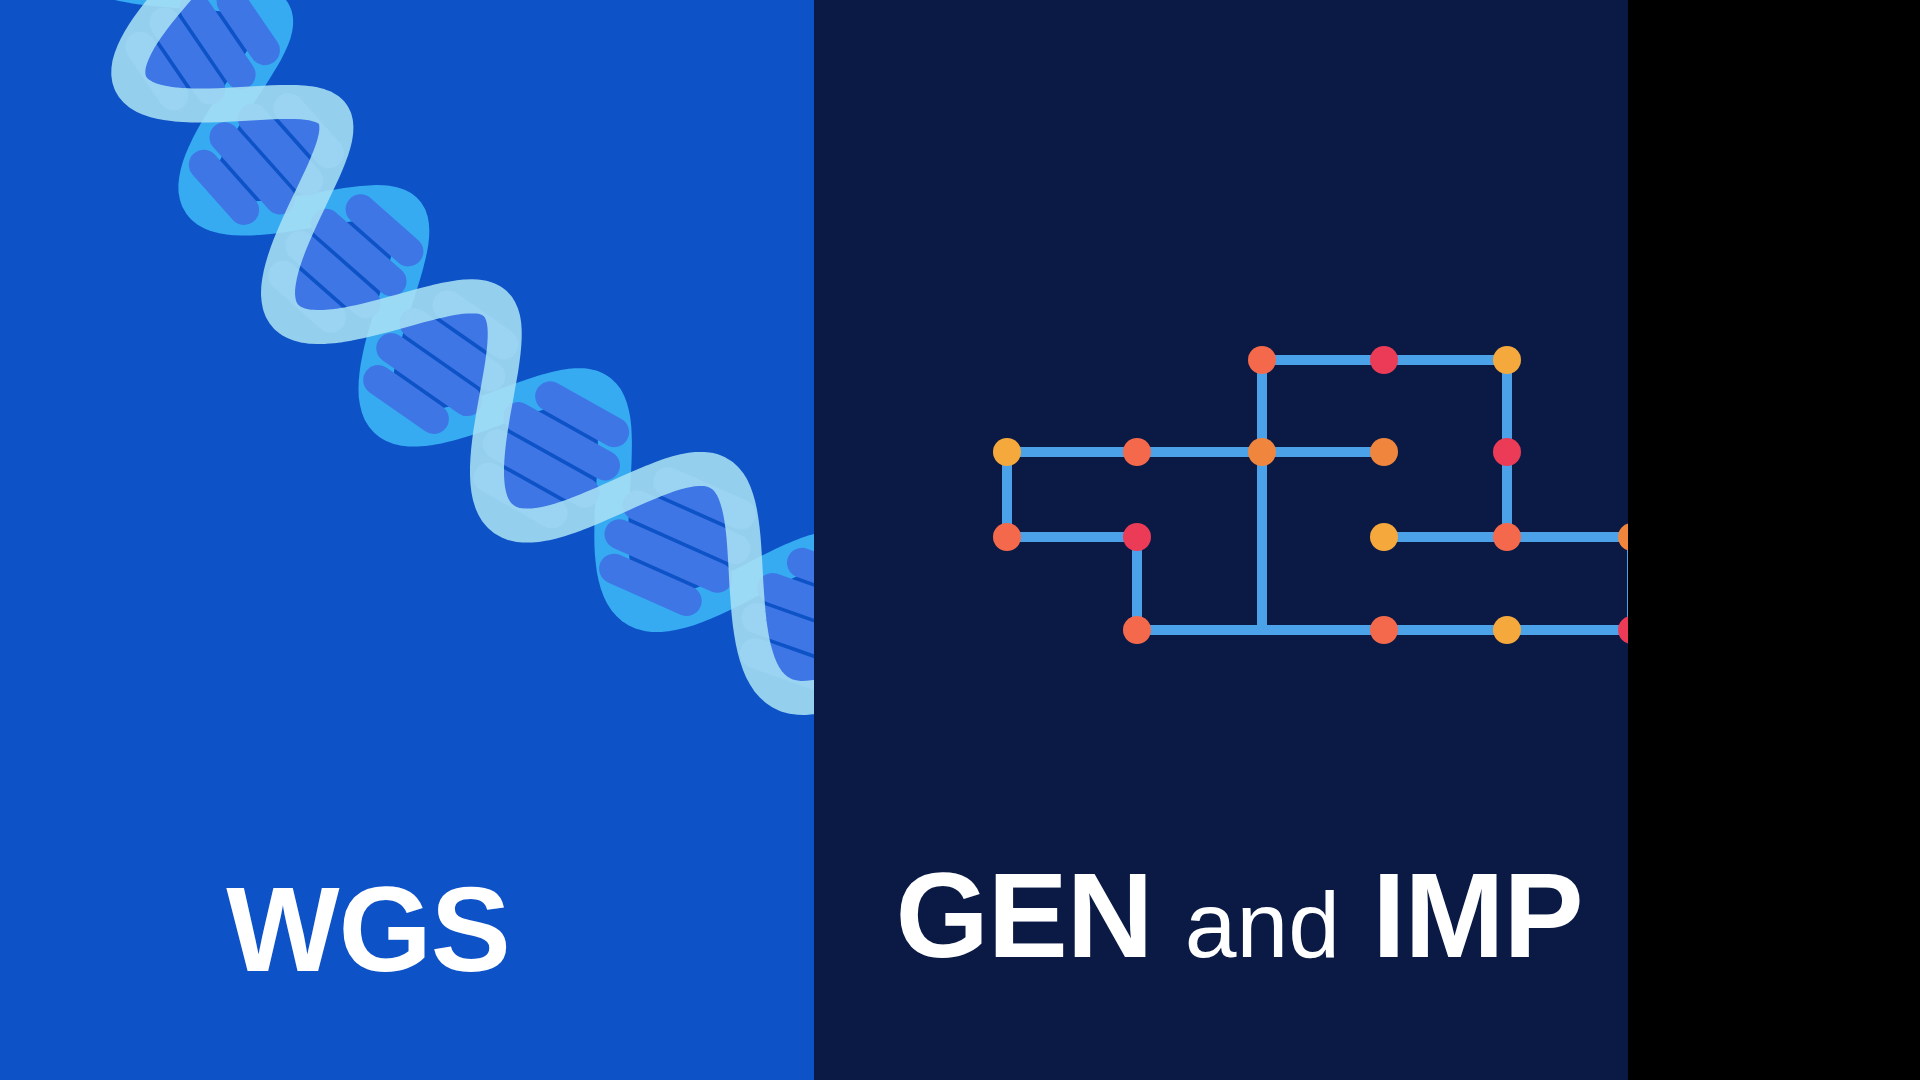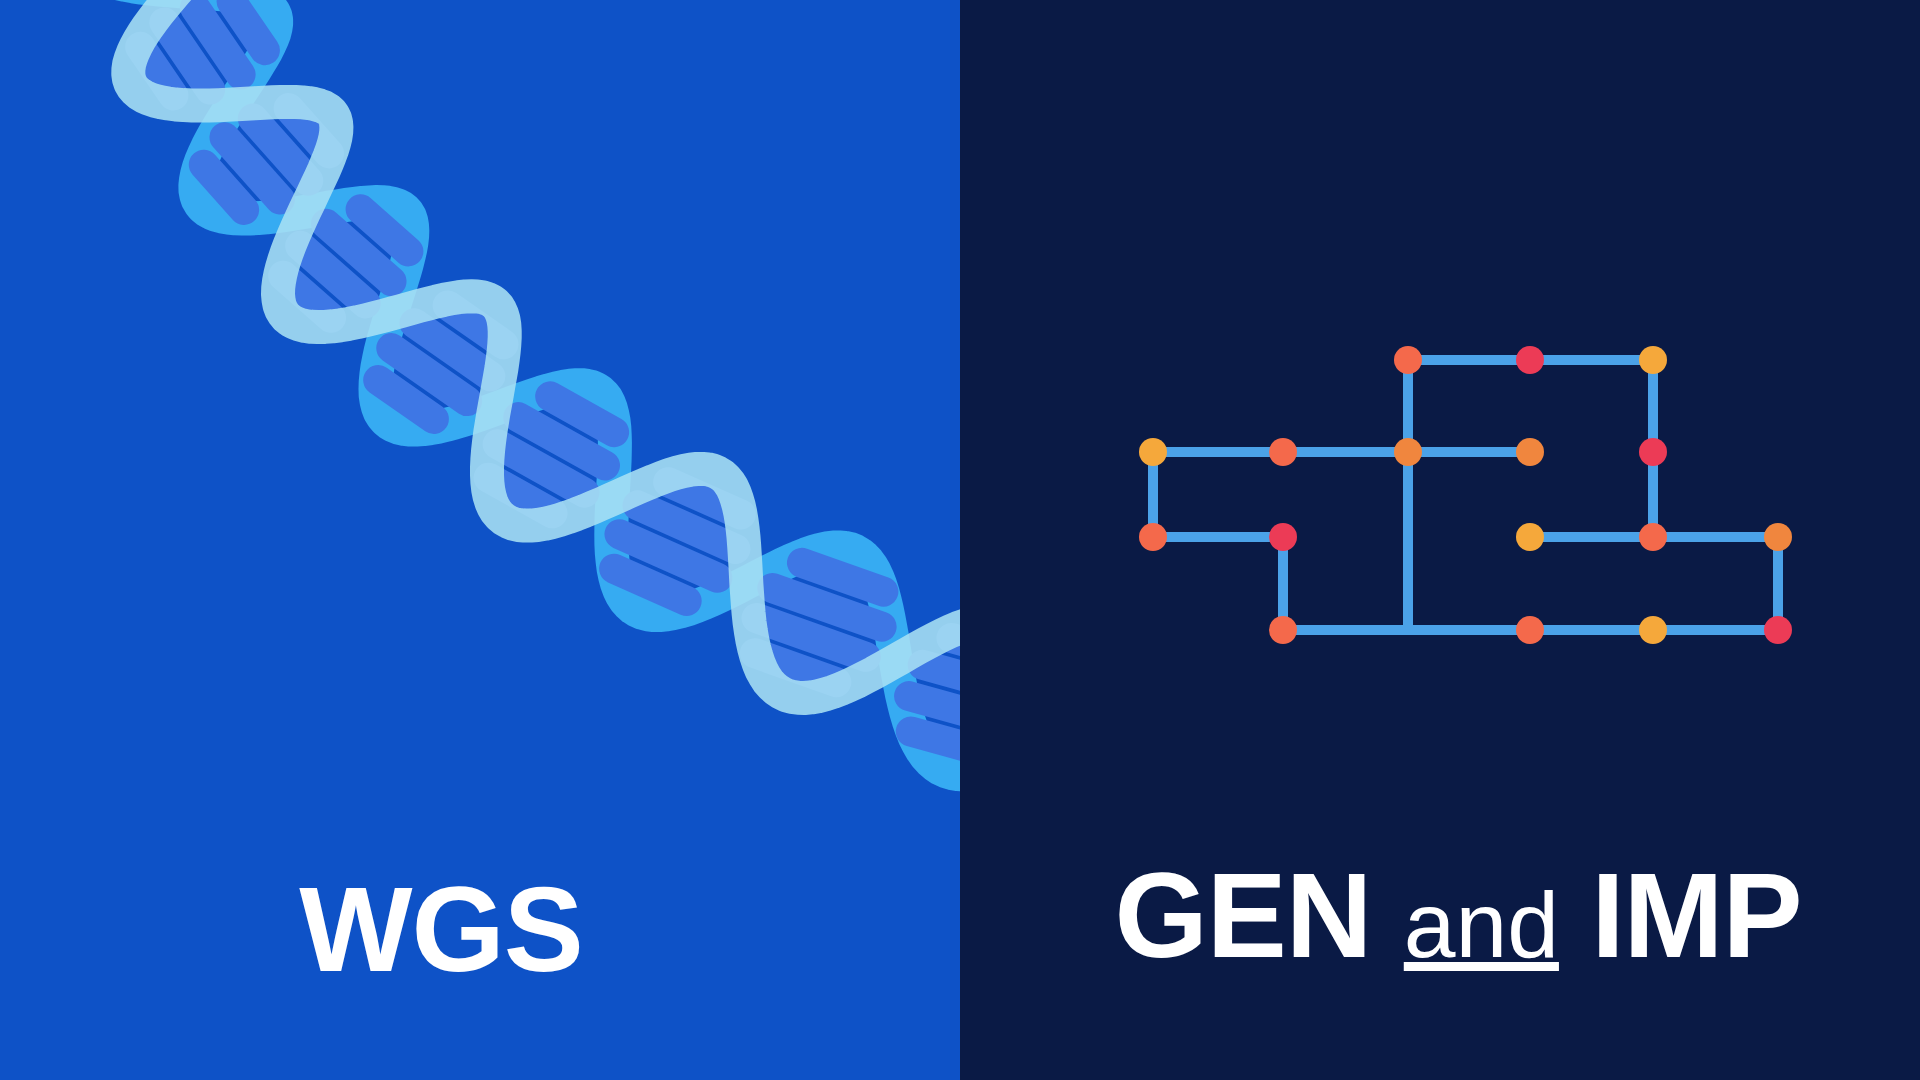--- a/index.html
+++ b/index.html
@@ -1,31 +1,31 @@
 <!DOCTYPE html>
 <html><head>
 <meta charset="utf-8">
 <style>
   html,body{margin:0;padding:0;background:#000;}
   .stage{
-    position:relative;width:1920px;height:1080px;overflow:hidden;
+    position:relative;width:1628px;height:1080px;overflow:hidden;
     font-family:"Liberation Sans",sans-serif;display:flex;
   }
   .panel{position:relative;height:100%;overflow:hidden;}
   .panel.left{width:960px;}
   .panel.right{width:960px;}
   .panel svg{position:absolute;inset:0;display:block;}
   .caption{
     position:absolute;left:0;right:0;text-align:center;
     color:#fff;font-weight:bold;line-height:112px;
     letter-spacing:-1px;white-space:nowrap;
   }
   .caption.left-cap{bottom:95px;font-size:120px;transform:translateX(-39px);}
   .caption.right-cap{bottom:99px;font-size:120px;transform:translateX(18px);}
-  .caption .small-word{font-size:93px;font-weight:400;letter-spacing:0;text-decoration:underline;}
+  .caption .small-word{font-size:93px;font-weight:400;letter-spacing:0;}
 </style>
 </head>
 <body>
 
 <div class="stage">
 
   <div class="panel left" style="background: rgb(14, 82, 199);">
     <svg width="960" height="1080" viewBox="0 0 960 1080">
         <path d="M84.4,-32.7 L88.2,-29.3 L92.7,-26.3 L98.0,-23.5 L103.9,-21.0 L110.5,-18.7 L117.6,-16.8 L125.2,-15.1 L133.3,-13.6 L141.7,-12.3 L150.4,-11.3 L159.4,-10.4 L168.5,-9.6 L177.6,-8.9 L186.7,-8.3 L195.7,-7.7 L204.6,-7.1 L213.2,-6.5 L221.4,-5.8 L229.3,-5.0 L236.7,-4.0 L243.6,-2.9 L250.0,-1.5 L255.7,0.0 L260.7,1.9 L265.1,4.0 L268.8,6.5 L271.7,9.2 L273.9,12.4 L275.4,15.9 L276.1,19.8 L276.1,24.0 L275.4,28.6 L274.1,33.7 L272.1,39.0 L269.5,44.7 L266.5,50.8 L262.9,57.2 L258.9,63.8 L254.6,70.8 L250.0,77.9 L245.2,85.3 L240.2,92.8 L235.2,100.4 L230.2,108.1 L225.3,115.8 L220.5,123.6 L215.9,131.2 L211.7,138.8 L207.8,146.2 L204.4,153.4 L201.4,160.4 L199.0,167.2 L197.2,173.6 L196.0,179.7 L195.4,185.4 L195.5,190.6 L196.4,195.5 L197.9,199.9 L200.2,203.9 L203.1,207.4 L206.8,210.3 L211.2,212.9 L216.2,214.9 L221.9,216.5 L228.1,217.6 L234.9,218.3 L242.2,218.6 L250.0,218.5 L258.1,218.1 L266.6,217.4 L275.3,216.4 L284.2,215.2 L293.3,213.8 L302.4,212.3 L311.5,210.8 L320.5,209.2 L329.4,207.6 L338.1,206.2 L346.5,204.9 L354.6,203.8 L362.2,202.9 L369.5,202.4 L376.3,202.1 L382.5,202.3 L388.2,202.8 L393.3,203.9 L397.9,205.4 L401.8,207.4 L405.0,209.9 L407.7,213.0 L409.8,216.6 L411.2,220.8 L412.0,225.5 L412.3,230.7 L412.1,236.4 L411.4,242.7 L410.2,249.4 L408.6,256.5 L406.7,264.1 L404.5,271.9 L402.0,280.1 L399.4,288.6 L396.6,297.2 L393.8,306.0 L391.0,314.9 L388.2,323.8 L385.6,332.7 L383.1,341.5 L380.9,350.1 L379.1,358.5 L377.5,366.7 L376.4,374.5 L375.7,382.0 L375.5,389.0 L375.7,395.6 L376.6,401.6 L378.0,407.1 L379.9,412.0 L382.5,416.4 L385.7,420.1 L389.4,423.2 L393.7,425.7 L398.6,427.6 L404.0,428.8 L410.0,429.5 L416.4,429.6 L423.3,429.1 L430.7,428.1 L438.4,426.7 L446.4,424.8 L454.7,422.6 L463.2,420.0 L471.9,417.2 L480.7,414.1 L489.6,410.9 L498.4,407.7 L507.3,404.4 L516.0,401.2 L524.5,398.1 L532.9,395.2 L541.0,392.6 L548.8,390.3 L556.2,388.3 L563.3,386.8 L570.0,385.7 L576.2,385.2 L582.0,385.2 L587.3,385.9 L592.1,387.1 L596.4,389.0 L600.2,391.6 L603.6,394.8 L606.5,398.6 L608.8,403.2 L610.8,408.4 L612.3,414.2 L613.5,420.5 L614.3,427.5 L614.7,435.0 L614.9,442.9 L614.8,451.3 L614.6,460.0 L614.2,469.0 L613.7,478.3 L613.1,487.8 L612.6,497.3 L612.0,506.9 L611.6,516.4 L611.4,525.9 L611.3,535.1 L611.4,544.1 L611.8,552.8 L612.6,561.1 L613.6,569.0 L615.1,576.4 L616.9,583.2 L619.2,589.5 L621.9,595.1 L625.1,600.1 L628.7,604.3 L632.8,607.9 L637.3,610.7 L642.3,612.9 L647.8,614.3 L653.7,615.0 L660.0,615.0 L666.7,614.4 L673.7,613.1 L681.1,611.3 L688.8,608.9 L696.8,606.0 L704.9,602.7 L713.3,599.1 L721.8,595.1 L730.4,590.9 L739.1,586.5 L747.8,582.0 L756.4,577.5 L765.0,573.1 L773.5,568.8 L781.8,564.7 L790.0,560.9 L797.9,557.5 L805.6,554.4 L813.0,551.9 L820.1,549.8 L826.8,548.4 L833.3,547.5 L839.3,547.4 L845.0,547.9 L850.4,549.1 L855.3,551.1 L859.9,553.8 L864.1,557.2 L868.0,561.4 L871.5,566.2 L874.7,571.8 L877.6,578.1 L880.2,584.9 L882.6,592.4 L884.7,600.3 L886.7,608.8 L888.5,617.6 L890.2,626.8 L891.9,636.3 L893.4,645.9 L895.0,655.7 L896.6,665.6 L898.3,675.4 L900.1,685.1 L902.0,694.6 L904.1,703.8 L906.4,712.8 L908.9,721.3 L911.7,729.4 L914.7,736.9 L918.1,743.8 L921.8,750.2 L925.8,755.8 L930.2,760.7 L934.9,764.9 L940.0,768.4 L945.4,771.0 L951.2,772.9 L957.3,774.0 L963.7,774.4 L970.5,774.0 L977.6,772.9 L984.9,771.1 L992.5,768.7 L1000.4,765.7 L1008.4,762.1 L1016.7,758.1 L1025.0,753.7 L1033.6,748.9 L1042.2,743.9 L1050.8,738.7 L1059.5,733.3 L1068.1,728.0 L1076.8,722.6" fill="none" stroke="#36ABF2" stroke-width="34" stroke-linecap="round" stroke-linejoin="round"></path>
         <line x1="231.6" y1="1.6" x2="264.9" y2="50.2" stroke="#3E77E5" stroke-width="30" stroke-linecap="round"></line>

